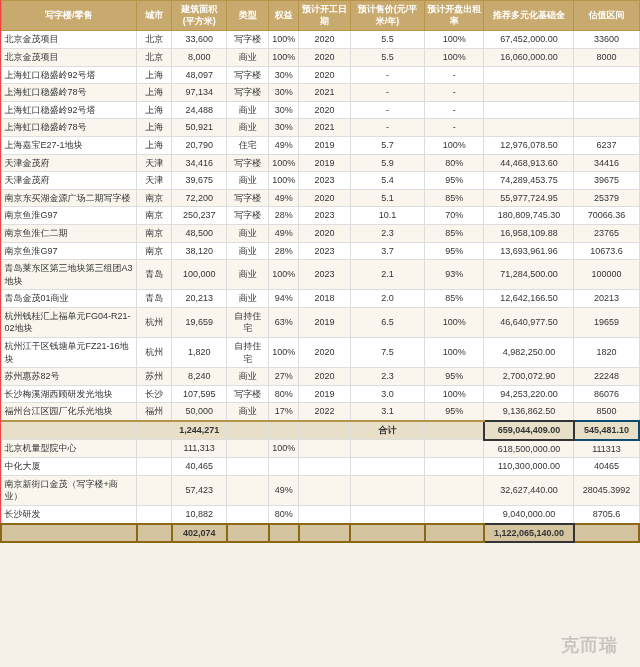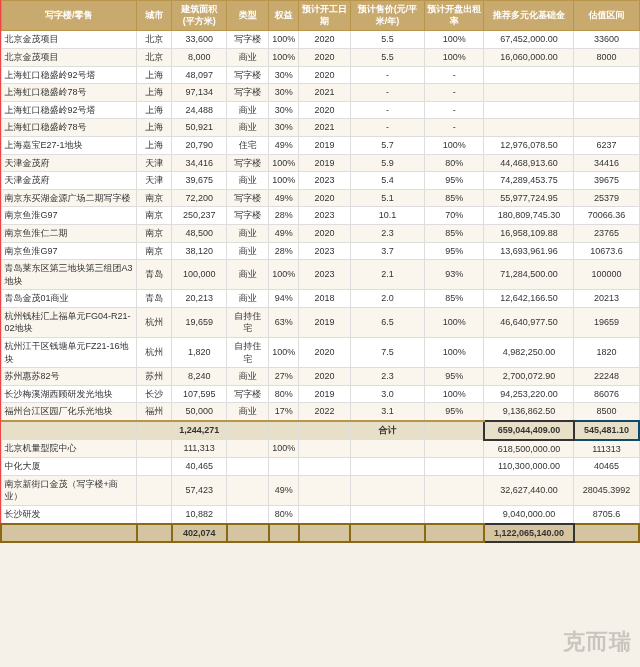--- a/index.html
+++ b/index.html
@@ -52,23 +52,23 @@
       background: #d4c4a0 !important;
       font-weight: bold;
       border: 2px solid #8b6914;
     }
     .text-left {
       text-align: left;
     }
     .watermark {
       position: fixed;
       bottom: 10px;
-      right: 8px;
+      right: 22px;
       opacity: 0.4;
-      font-size: 22px;
+      font-size: 18px;
       font-weight: bold;
       color: #888;
       letter-spacing: 1px;
     }
   </style>
 </head>
 <body>
 
 <div class="table-container">
   <table>

